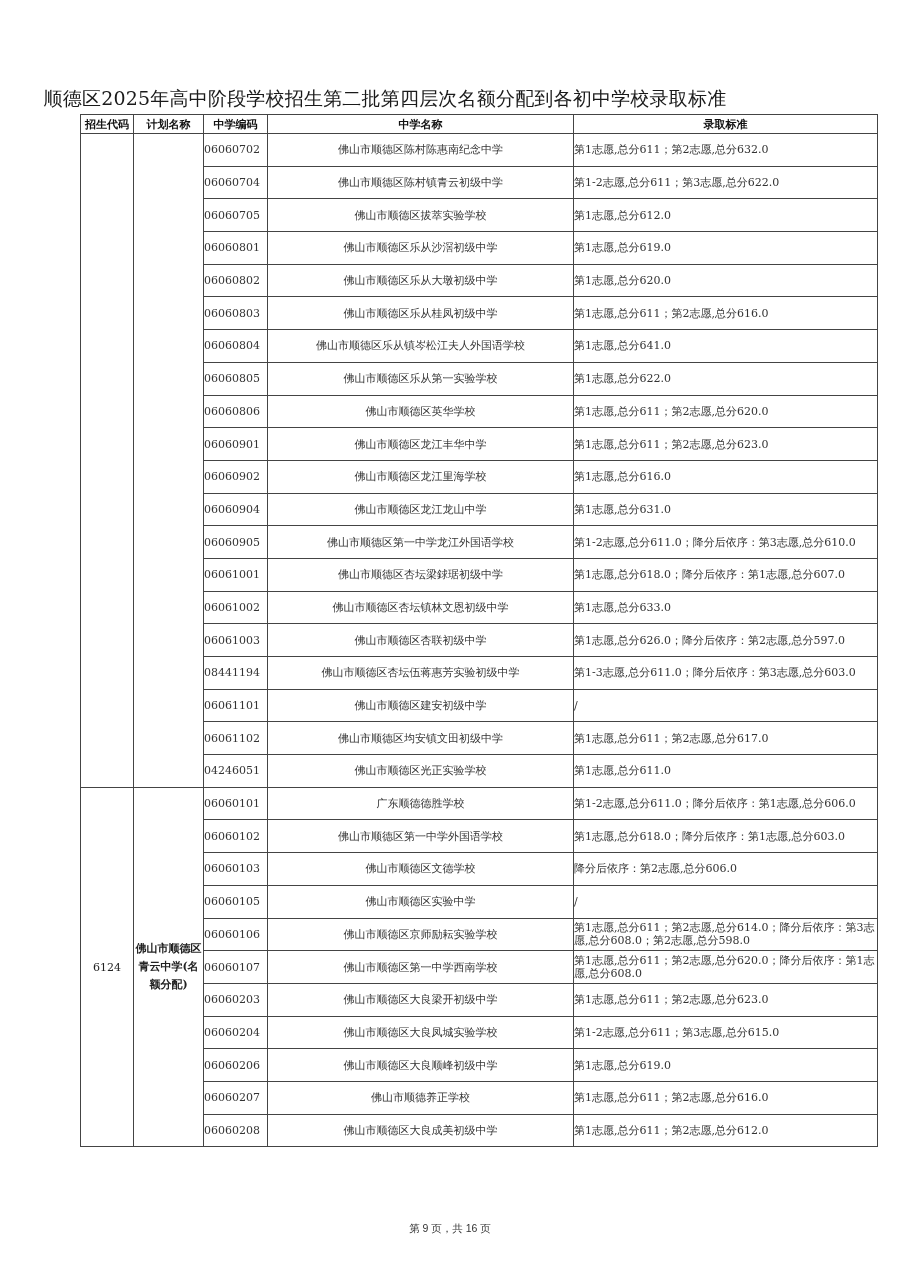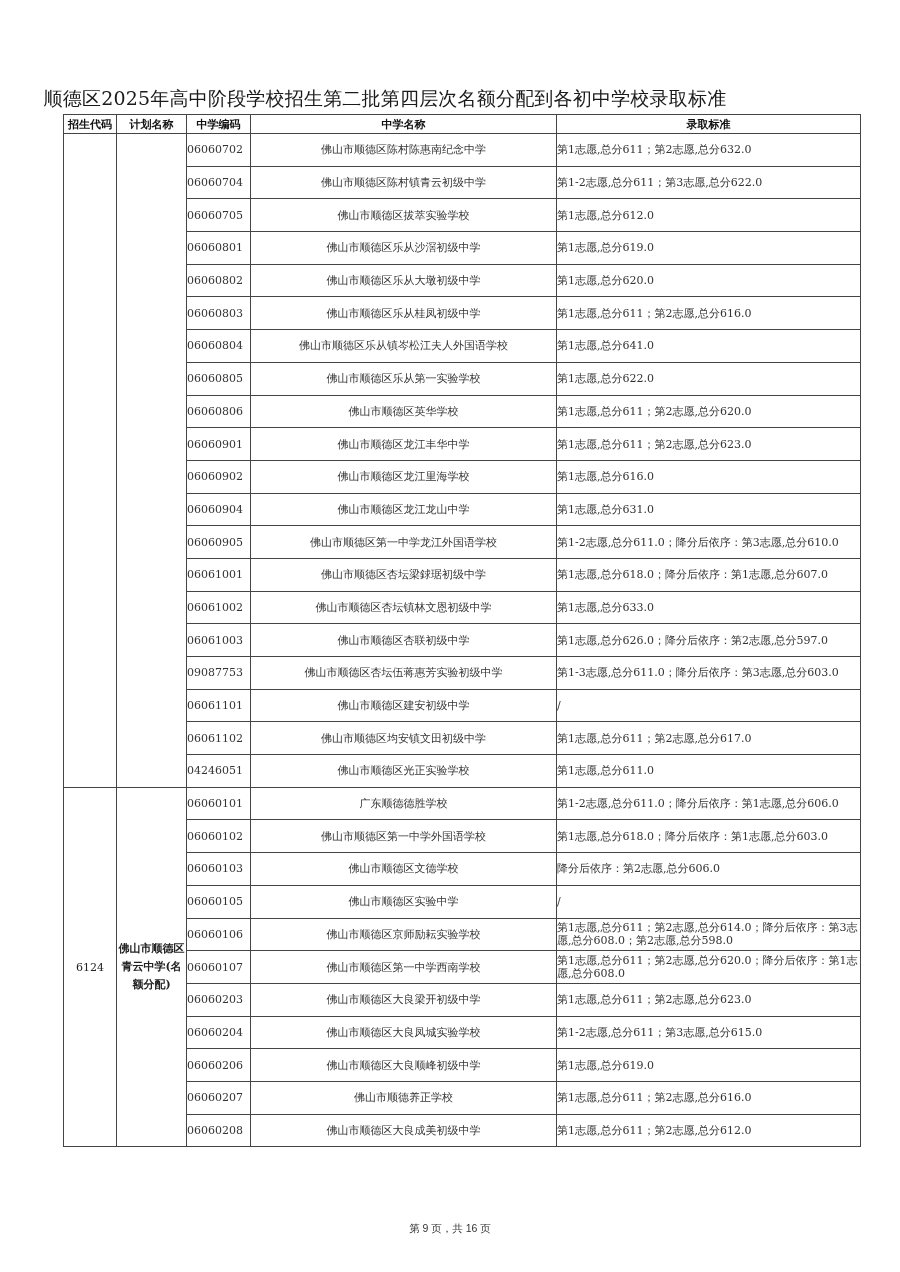--- a/index.html
+++ b/index.html
@@ -1,20 +1,20 @@
 <!DOCTYPE html>
 <html><head>
 <meta charset="utf-8">
 <style>
   html, body { margin: 0; padding: 0; background: #ffffff; }
   body { width: 900px; height: 1272px; position: relative; overflow: hidden;
          font-family: "DejaVu Serif", "Liberation Serif", serif; color: #222; }
   .title { position: absolute; left: 0; top: 86px; width: 770px; text-align: center;
            font-size: 19px; letter-spacing: 0.2px; color: #1a1a1a; }
-  table.grid { position: absolute; left: 63px; top: 114px; border-collapse: collapse;
+  table.grid { position: absolute; left: 80px; top: 114px; border-collapse: collapse;
                table-layout: fixed; width: 734px; border-radius: 14px; }
   table.grid th, table.grid td { border: 1px solid #444; padding: 0; }
   table.grid th { height: 18px; font-family: "DejaVu Sans", "Liberation Sans", sans-serif;
                   font-weight: bold; font-size: 11px; text-align: center; color: #111; }
   table.grid td { height: 31.7px; font-size: 11px; vertical-align: middle; }
   td.code { padding-left: 5px; font-size: 10.5px; color: #333; }
   td.name { text-align: center; color: #333; }
   td.std { padding-left: 3px; line-height: 13px; color: #333; }
   td.plan-code { vertical-align: top; text-align: center; font-size: 13px; padding-top: 3px; }
   td.plan-name { vertical-align: top; text-align: center; font-size: 14px; line-height: 18px; padding-top: 2px; font-weight: bold; }
@@ -122,21 +122,21 @@
         <td class="code">06061002</td>
         <td class="name">佛山市顺德区杏坛镇林文恩初级中学</td>
         <td class="std">第1志愿,总分633.0</td>
       </tr>
       <tr>
         <td class="code">06061003</td>
         <td class="name">佛山市顺德区杏联初级中学</td>
         <td class="std">第1志愿,总分626.0；降分后依序：第2志愿,总分597.0</td>
       </tr>
       <tr>
-        <td class="code">09087753</td>
+        <td class="code">08441194</td>
         <td class="name">佛山市顺德区杏坛伍蒋惠芳实验初级中学</td>
         <td class="std">第1-3志愿,总分611.0；降分后依序：第3志愿,总分603.0</td>
       </tr>
       <tr>
         <td class="code">06061101</td>
         <td class="name">佛山市顺德区建安初级中学</td>
         <td class="std">/</td>
       </tr>
       <tr>
         <td class="code">06061102</td>

